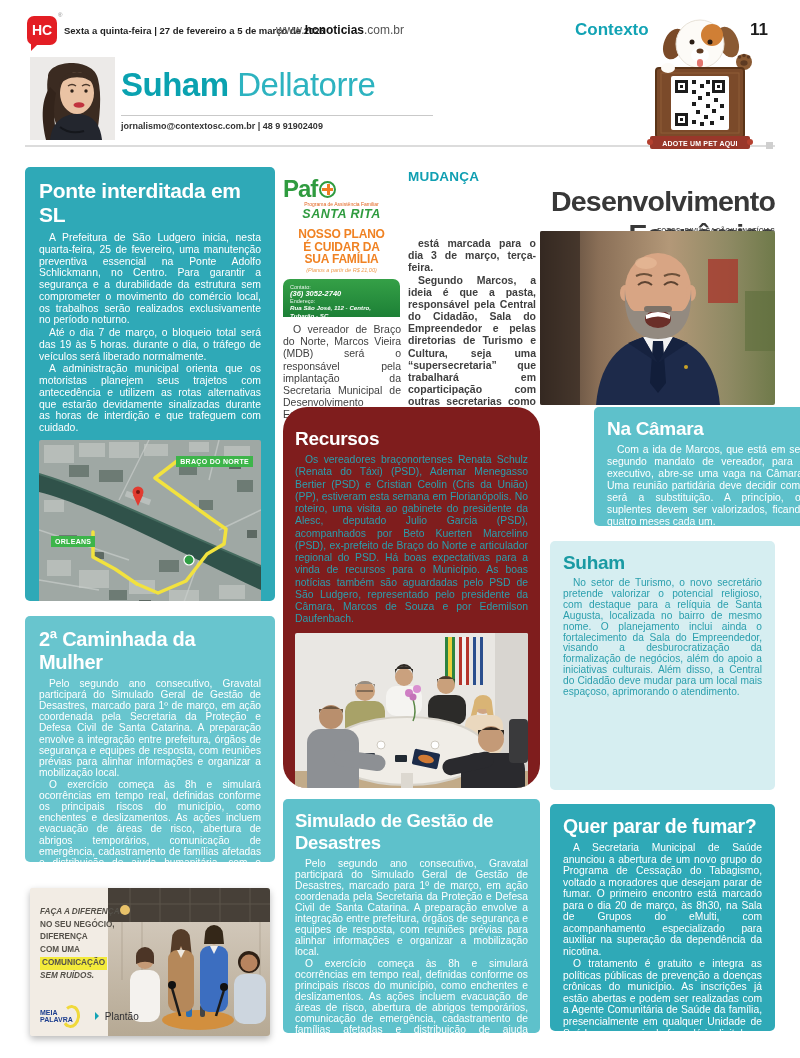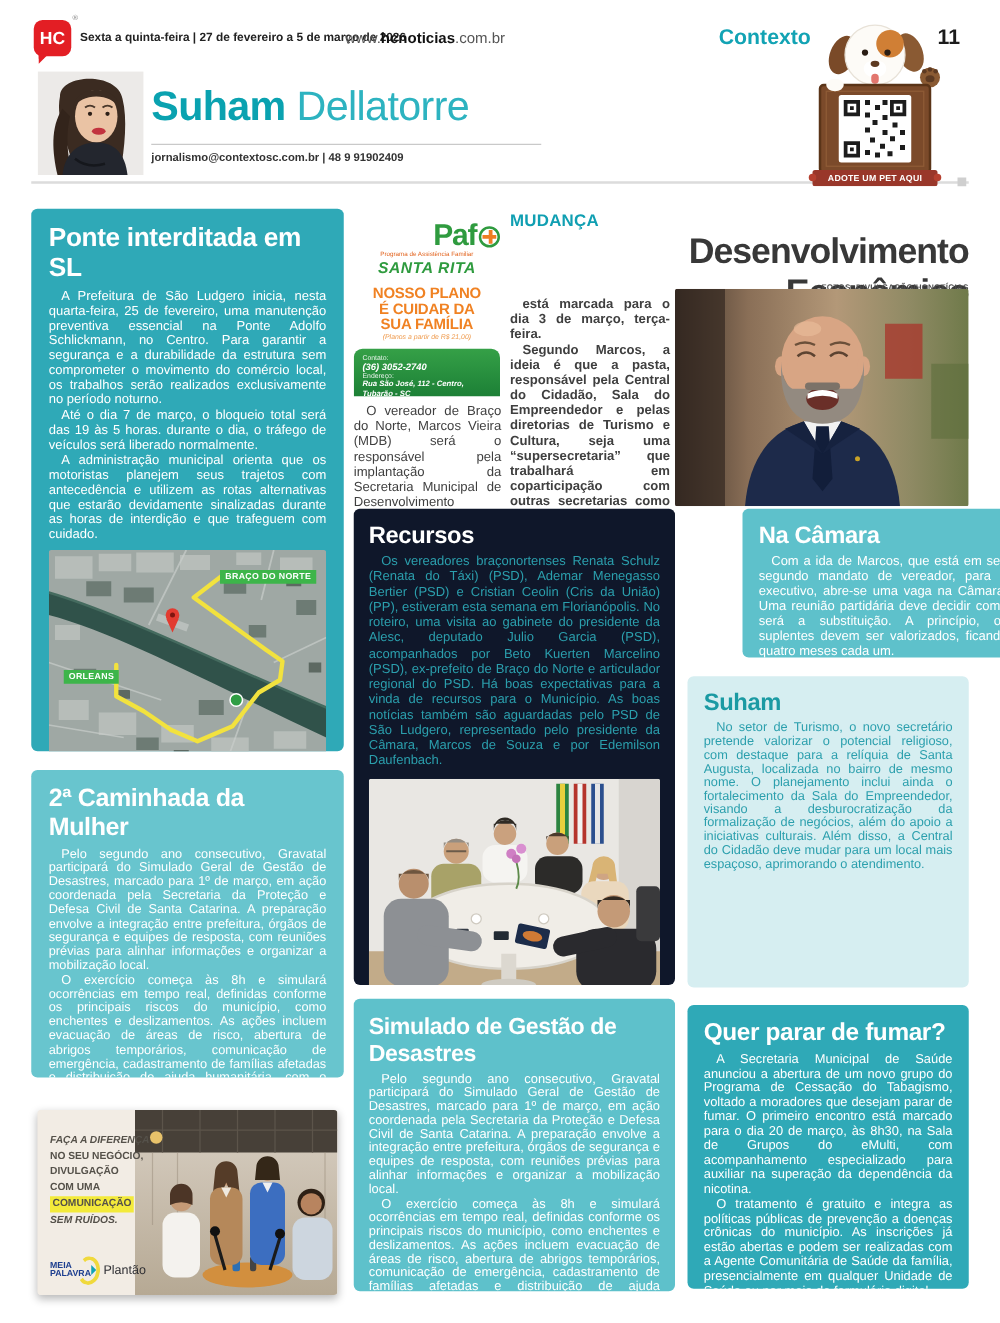--- a/index.html
+++ b/index.html
@@ -51,30 +51,30 @@
   .box-caminhada h2 { font-size:20px; margin-bottom:4px; }
   .box-caminhada p { font-size:10.2px; line-height:1.09; margin-bottom:1px; }
 
   .ad-meia { position:absolute; left:30px; top:888px; width:240px; height:148px; border-radius:3px; overflow:hidden;
              box-shadow:0 3px 7px rgba(0,0,0,.28); background:#f2ece4; }
   .ad-meia svg { position:absolute; inset:0; }
   .admeia-text { position:absolute; left:10px; top:18px; font-size:8.2px; font-weight:700; color:#55514a; line-height:1.55; }
   .admeia-text span { display:block; width:max-content; }
   .admeia-text .it { font-style:italic; }
   .admeia-text .hl { background:#f3ea3a; padding:0 2px; }
-  .admeia-logos { position:absolute; left:10px; bottom:12px; display:flex; align-items:center; gap:0;margin-top:16px; }
+  .admeia-logos { position:absolute; left:10px; bottom:12px; display:flex; align-items:center; gap:22px;margin-top:16px; }
   .logo-meia { position:relative; color:#1d3e8f; font-size:7px; font-weight:800; line-height:1.1; z-index:1; }
   .logo-meia::after { content:""; position:absolute; right:-7px; top:-4px; width:12px; height:17px;
                       border:3px solid #f0d93c; border-left-color:transparent; border-radius:50%; z-index:-1; transform:rotate(8deg); }
   .logo-plantao { font-size:10px; color:#2f2f33; font-weight:500; display:flex; align-items:center; gap:2px; }
   .plantao-mark { width:0; height:0; border:4px solid transparent; border-left-color:#12a3b4; display:inline-block; }
 
   
   .ad-paf { position:absolute; left:283px; top:175px; width:117px; height:142px; background:#fff; text-align:center; overflow:hidden; }
-  .paf-brandrow { display:flex; align-items:center; justify-content:flex-end; gap:2px; }
+  .paf-brandrow { display:flex; align-items:center; justify-content:flex-start; gap:2px; }
   .paf-brand { color:#2f9b3f; font-size:24px; font-weight:800; letter-spacing:-1px; }
   .paf-cross { width:17px; height:17px; border:2px solid #2f9b3f; border-radius:50%; position:relative; }
   .paf-cross::before, .paf-cross::after { content:""; position:absolute; background:#ef7d23; }
   .paf-cross::before { left:5.5px; top:1px; width:3px; height:11px; }
   .paf-cross::after { left:1px; top:5.5px; width:11px; height:3px; }
   .paf-program { font-size:5px; color:#e2641f; margin-top:-2px; }
   .paf-name { font-size:12.5px; font-weight:800; font-style:italic; color:#2f9b3f; letter-spacing:.5px; }
   .paf-slogan { margin-top:7px; font-size:12px; font-weight:800; color:#f08223; line-height:1.05; letter-spacing:-0.2px; }
   .paf-price { font-size:5.5px; font-style:italic; color:#ef9b4e; margin-top:1px; }
   .paf-footer { margin-top:6px; background:linear-gradient(#35a047,#187a33); border-radius:7px; padding:5px 7px;
@@ -87,21 +87,21 @@
                    color:#3f3f3f; text-align:justify; text-indent:10px; hyphens:auto; }
   .kicker { position:absolute; left:408px; top:169px; font-size:13.5px; font-weight:800; color:#109fb2; letter-spacing:.2px; }
   .headline { position:absolute; left:398px; top:185px; width:377px; text-align:right; font-size:28.5px;
               font-weight:800; color:#383838; letter-spacing:-0.8px; }
   .photo-credit { position:absolute; left:398px; top:227px; width:377px; text-align:right; font-size:6.5px;
                   font-weight:700; color:#4c4c4c; letter-spacing:.2px; }
   .mudanca-cont { position:absolute; left:408px; top:237px; width:128px; color:#3f3f3f;font-weight:bold; }
   .mudanca-cont p { font-size:10.5px; line-height:1.16; text-align:justify; text-indent:10px; hyphens:auto; }
   .photo-man { position:absolute; left:540px; top:231px; width:235px; height:174px; border-radius:2px; overflow:hidden; }
 
-  .box-recursos { left:283px; top:407px; width:257px; height:381px; background:#0f172a; padding:11px 12px; }
+  .box-recursos { left:283px; top:407px; width:257px; height:381px; background:#7f1d1d; padding:21px 12px;border-radius:24px; }
   .box-recursos h2 { font-size:19px; color:#fff; margin-bottom:4px; }
   .box-recursos p { font-size:10.4px; line-height:1.18; color:#2b9fad; }
   .meeting-photo { margin-top:7px; width:233px; height:170px; border-radius:2px; overflow:hidden; }
 
   .box-simulado { left:283px; top:799px; width:257px; height:234px; background:#5ec1cb; padding:11px 12px; color:#fff; }
   .box-simulado h2 { font-size:18.5px; margin-bottom:4px; }
   .box-simulado p { font-size:10.3px; line-height:1.07; margin-bottom:1px; }
 
   
   .box-camara { left:550px; top:407px; width:225px; height:119px; background:#5ec1cb; padding:11px 13px; color:#fff;margin-left:44px; }
@@ -332,21 +332,21 @@
       <g stroke="#1b1b1b" stroke-width="2.5">
         <path d="M150,128 L142,100"></path>
           <path d="M186,128 L194,102"></path>
       </g>
       <circle cx="142" cy="97" r="4" fill="#111"></circle>
       <circle cx="194" cy="99" r="4" fill="#111"></circle>
     </svg>
     <div class="admeia-text">
       <span class="it">FAÇA A DIFERENÇA</span>
       <span>NO SEU NEGÓCIO,</span>
-      <span>DIVULGAÇÃO</span>
+      <span>DIFERENÇA</span>
       <span>COM UMA</span>
       <span class="hl">COMUNICAÇÃO</span>
       <span class="it">SEM RUÍDOS.</span>
     </div>
     <div class="admeia-logos">
       <div class="logo-meia">
         <div>MEIA</div>
         <div>PALAVRA</div>
       </div>
       <div class="logo-plantao">

